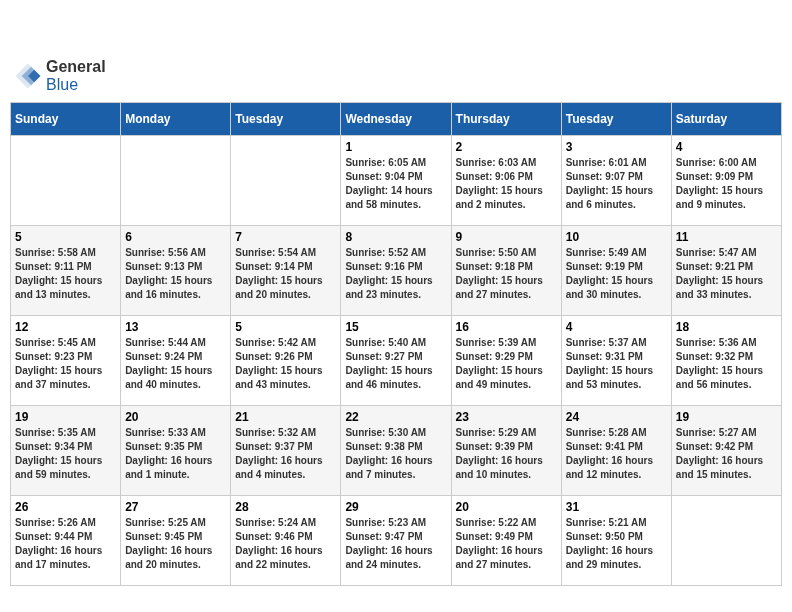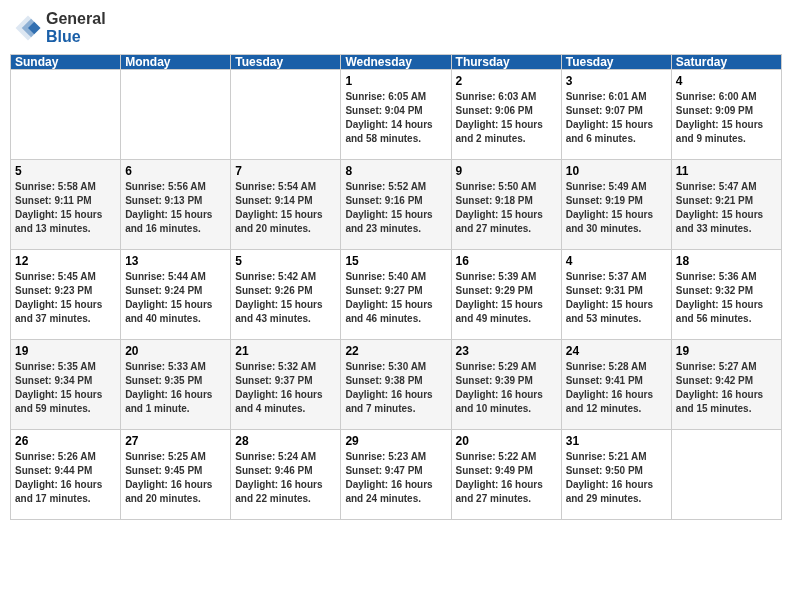--- a/index.html
+++ b/index.html
@@ -9,20 +9,21 @@
       width: 792px;
       min-height: 612px;
       padding: 10px;
     }
     .header {
       display: flex;
       justify-content: space-between;
       align-items: flex-end;
       margin-bottom: 8px;
       padding: 0 4px;
+      margin-top: 48px;
     }
     .logo {
       display: flex;
       align-items: center;
       gap: 4px;
     }
     .logo-icon {
       width: 28px;
       height: 28px;
     }
@@ -39,21 +40,21 @@
       color: #555;
     }
     .calendar {
       width: 100%;
       border-collapse: collapse;
       font-size: 11px;
     }
     .calendar th {
       background-color: #1a5fa8;
       color: #fff;
-      padding: 0 4px;
+      padding: 9px 4px;
       text-align: left;
       border: 1px solid #ccc;
       font-size: 12px;
     }
     .calendar td {
       border: 1px solid #ccc;
       vertical-align: top;
       padding: 4px;
       height: 90px;
       width: calc(100%/7);
@@ -82,21 +83,21 @@
 
 <div class="header">
   <div class="logo">
     <svg class="logo-icon" viewBox="0 0 36 36" xmlns="http://www.w3.org/2000/svg">
       <polygon points="18,2 34,18 18,34 2,18" fill="#1a5fa8" opacity="0.15"></polygon>
       <polygon points="22,6 34,18 22,30 10,18" fill="#1a5fa8" opacity="0.4"></polygon>
       <polygon points="26,10 34,18 26,26 18,18" fill="#1a5fa8" opacity="0.8"></polygon>
     </svg>
     <div>
       <span style="font-size:16px;font-weight:bold;color:#333;">General</span><br>
-      <span style="font-size:16px;font-weight:bold;color:#1a5fa8;">Blue</span>
+      <span style="font-size:16px;font-weight:normal;color:#1a5fa8;">Blue</span>
     </div>
   </div>
   <div class="title-block">
     <div class="cal-title"></div>
     <div class="cal-subtitle"></div>
   </div>
 </div>
 
 <table class="calendar">
   <thead>

